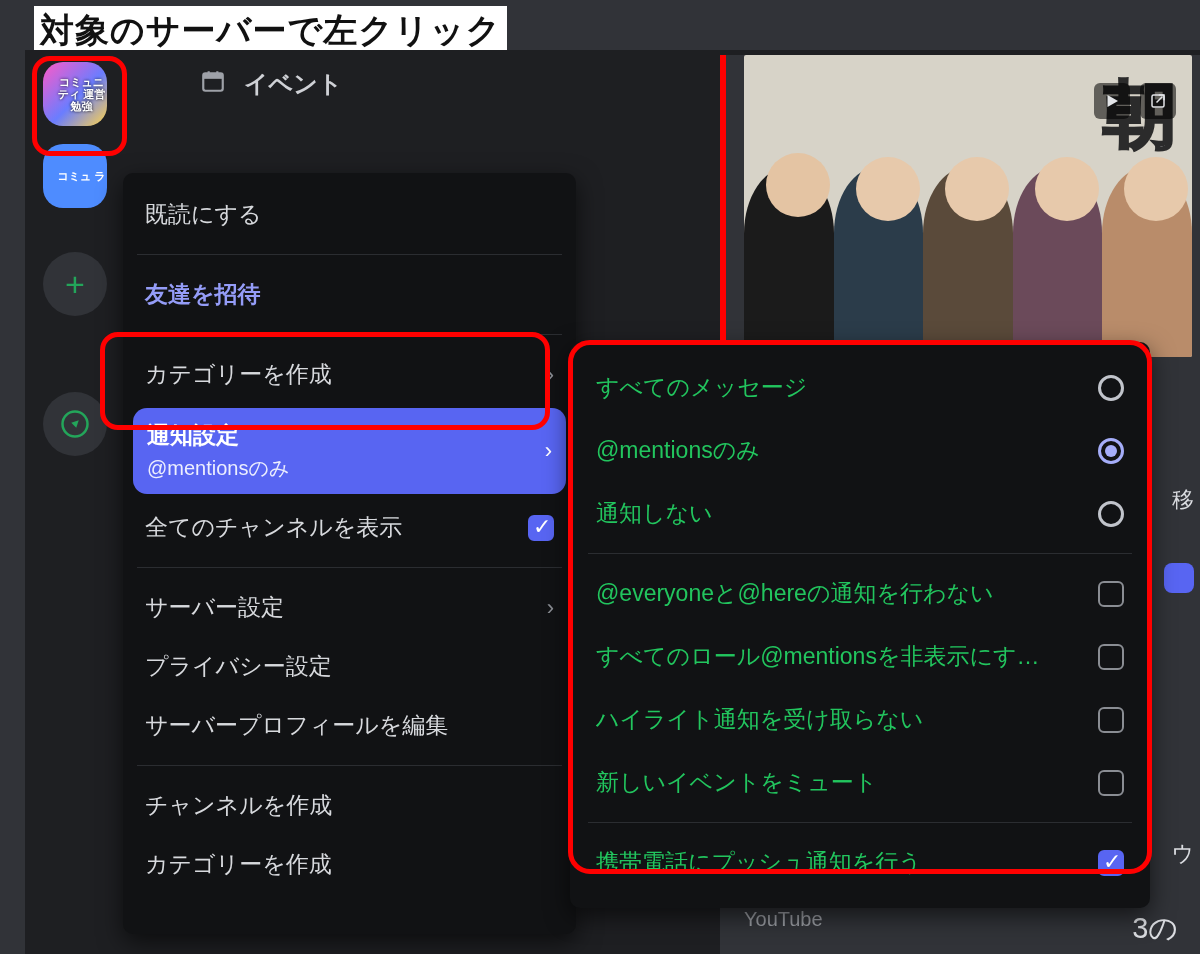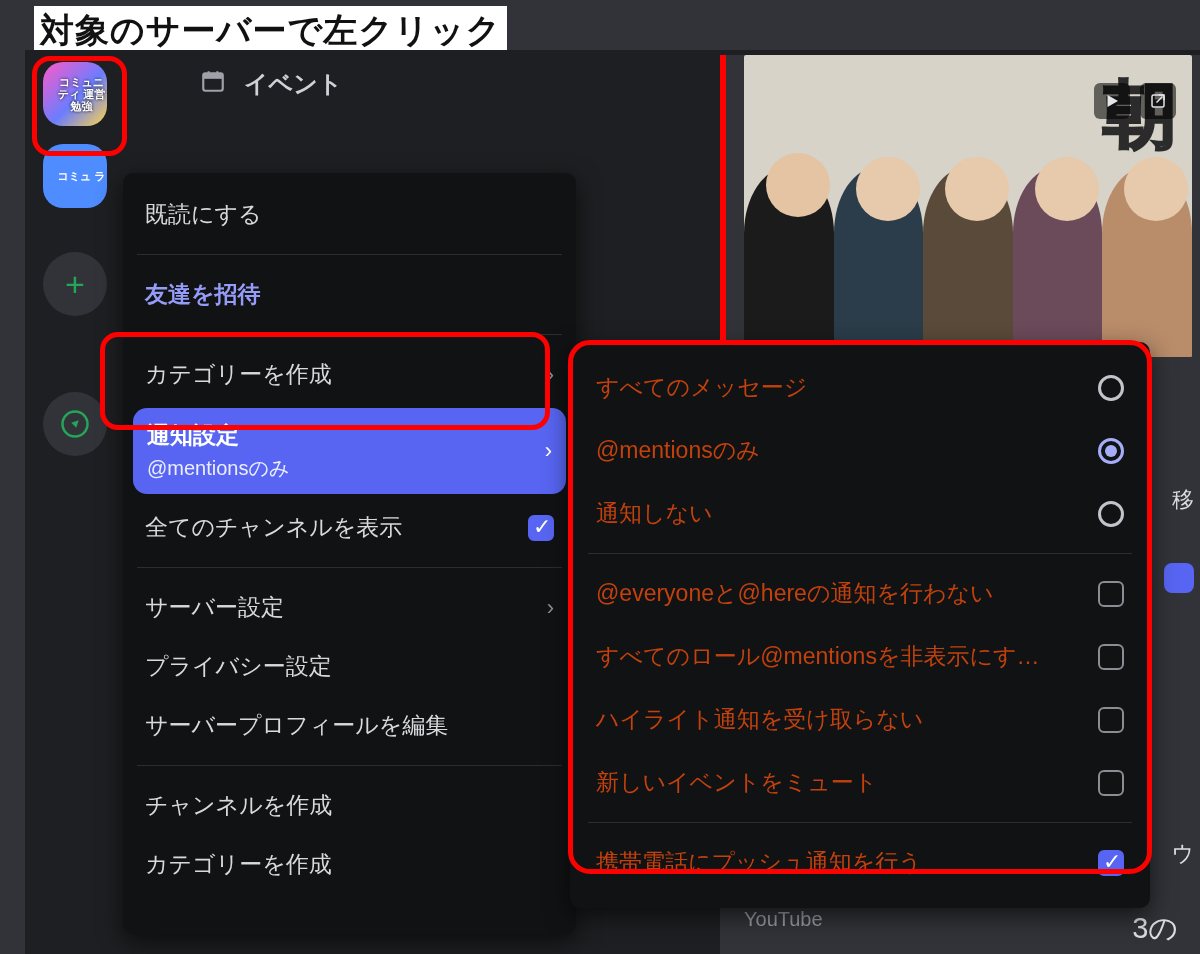--- a/index.html
+++ b/index.html
@@ -165,21 +165,21 @@
   .side-text2 { position:absolute; top:854px; right:22px; color:#dbdde1; font-size:29px; }
   .yt-label { position:absolute; top:908px; left:744px; color:#9a9da3; font-size:20px; }
 
   .submenu {
     position: absolute;
     top: 342px; left: 570px;
     width: 580px;
     background:#111214;
     border-radius: 10px;
     padding: 14px 0;
-    color:#c2410c;
+    color:#22c55e;
     font-size:23px;
     box-shadow: 0 8px 24px rgba(0,0,0,0.6);
   }
   .sm-item {
     padding: 16px 26px;
     display:flex; justify-content:space-between; align-items:center;
     cursor:pointer;
   }
   .sm-item .label { flex:1; padding-right:12px; white-space:nowrap; overflow:hidden; text-overflow:ellipsis; }
   .radio { width:26px; height:26px; border:3px solid #c1c4cb; border-radius:50%; flex:none; position:relative; }

